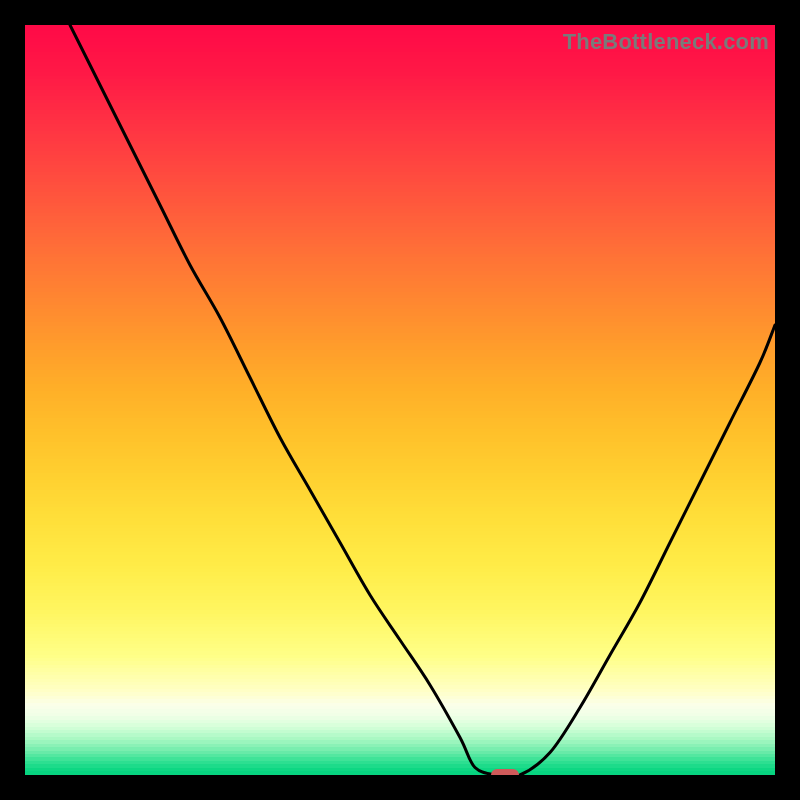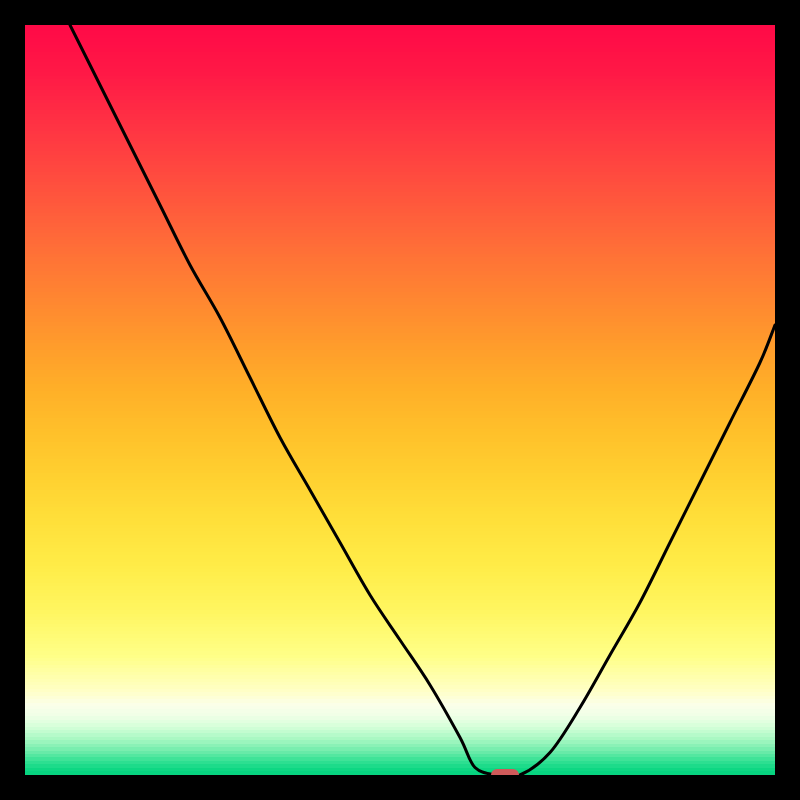--- a/index.html
+++ b/index.html
@@ -275,18 +275,19 @@
       <div class="strip" style="top: 718.678px; height: 4.60909px; background: rgb(138, 241, 182);"></div>
       <div class="strip" style="top: 722.103px; height: 4.60909px; background: rgb(121, 238, 175);"></div>
       <div class="strip" style="top: 725.527px; height: 4.60909px; background: rgb(103, 234, 168);"></div>
       <div class="strip" style="top: 728.952px; height: 4.60909px; background: rgb(83, 231, 160);"></div>
       <div class="strip" style="top: 732.377px; height: 4.60909px; background: rgb(63, 227, 152);"></div>
       <div class="strip" style="top: 735.801px; height: 4.60909px; background: rgb(45, 223, 145);"></div>
       <div class="strip" style="top: 739.226px; height: 4.60909px; background: rgb(29, 219, 138);"></div>
       <div class="strip" style="top: 742.651px; height: 4.60909px; background: rgb(14, 215, 131);"></div>
       <div class="strip" style="top: 746.075px; height: 4.60909px; background: rgb(7, 212, 128);"></div>
       <div class="strip" style="top: 749.5px; height: 4.60909px; background: rgb(0, 209, 124);"></div>
+    <div class="watermark">TheBottleneck.com</div>
     <svg class="curve" id="curve" viewBox="0 0 750 750" preserveAspectRatio="none">
       <path id="curve-path" d="M 45.00 0.00 C 50.00 10.00, 65.00 40.00, 75.00 60.00 C 85.00 80.00, 95.00 100.00, 105.00 120.00 C 115.00 140.00, 125.00 160.00, 135.00 180.00 C 145.00 200.00, 155.00 221.25, 165.00 240.00 C 175.00 258.75, 185.00 273.75, 195.00 292.50 C 205.00 311.25, 215.00 332.50, 225.00 352.50 C 235.00 372.50, 245.00 393.75, 255.00 412.50 C 265.00 431.25, 275.00 447.50, 285.00 465.00 C 295.00 482.50, 305.00 500.00, 315.00 517.50 C 325.00 535.00, 335.00 553.75, 345.00 570.00 C 355.00 586.25, 365.00 600.00, 375.00 615.00 C 385.00 630.00, 395.00 643.75, 405.00 660.00 C 415.00 676.25, 427.50 698.75, 435.00 712.50 C 442.50 726.25, 443.75 736.25, 450.00 742.50 C 456.25 748.75, 465.00 748.75, 472.50 750.00 C 480.00 751.25, 486.25 753.75, 495.00 750.00 C 503.75 746.25, 515.00 738.75, 525.00 727.50 C 535.00 716.25, 545.00 698.75, 555.00 682.50 C 565.00 666.25, 575.00 647.50, 585.00 630.00 C 595.00 612.50, 605.00 596.25, 615.00 577.50 C 625.00 558.75, 635.00 537.50, 645.00 517.50 C 655.00 497.50, 665.00 477.50, 675.00 457.50 C 685.00 437.50, 695.00 417.50, 705.00 397.50 C 715.00 377.50, 727.50 353.75, 735.00 337.50 C 742.50 321.25, 747.50 306.25, 750.00 300.00" fill="none" stroke="#000" stroke-width="3" stroke-linejoin="round" stroke-linecap="round"></path>
     </svg>
     <div class="marker" id="marker" style="left: 480px; top: 750px; background: rgb(207, 90, 90);"></div>
   </div>
 </div>
 
 </body></html>

